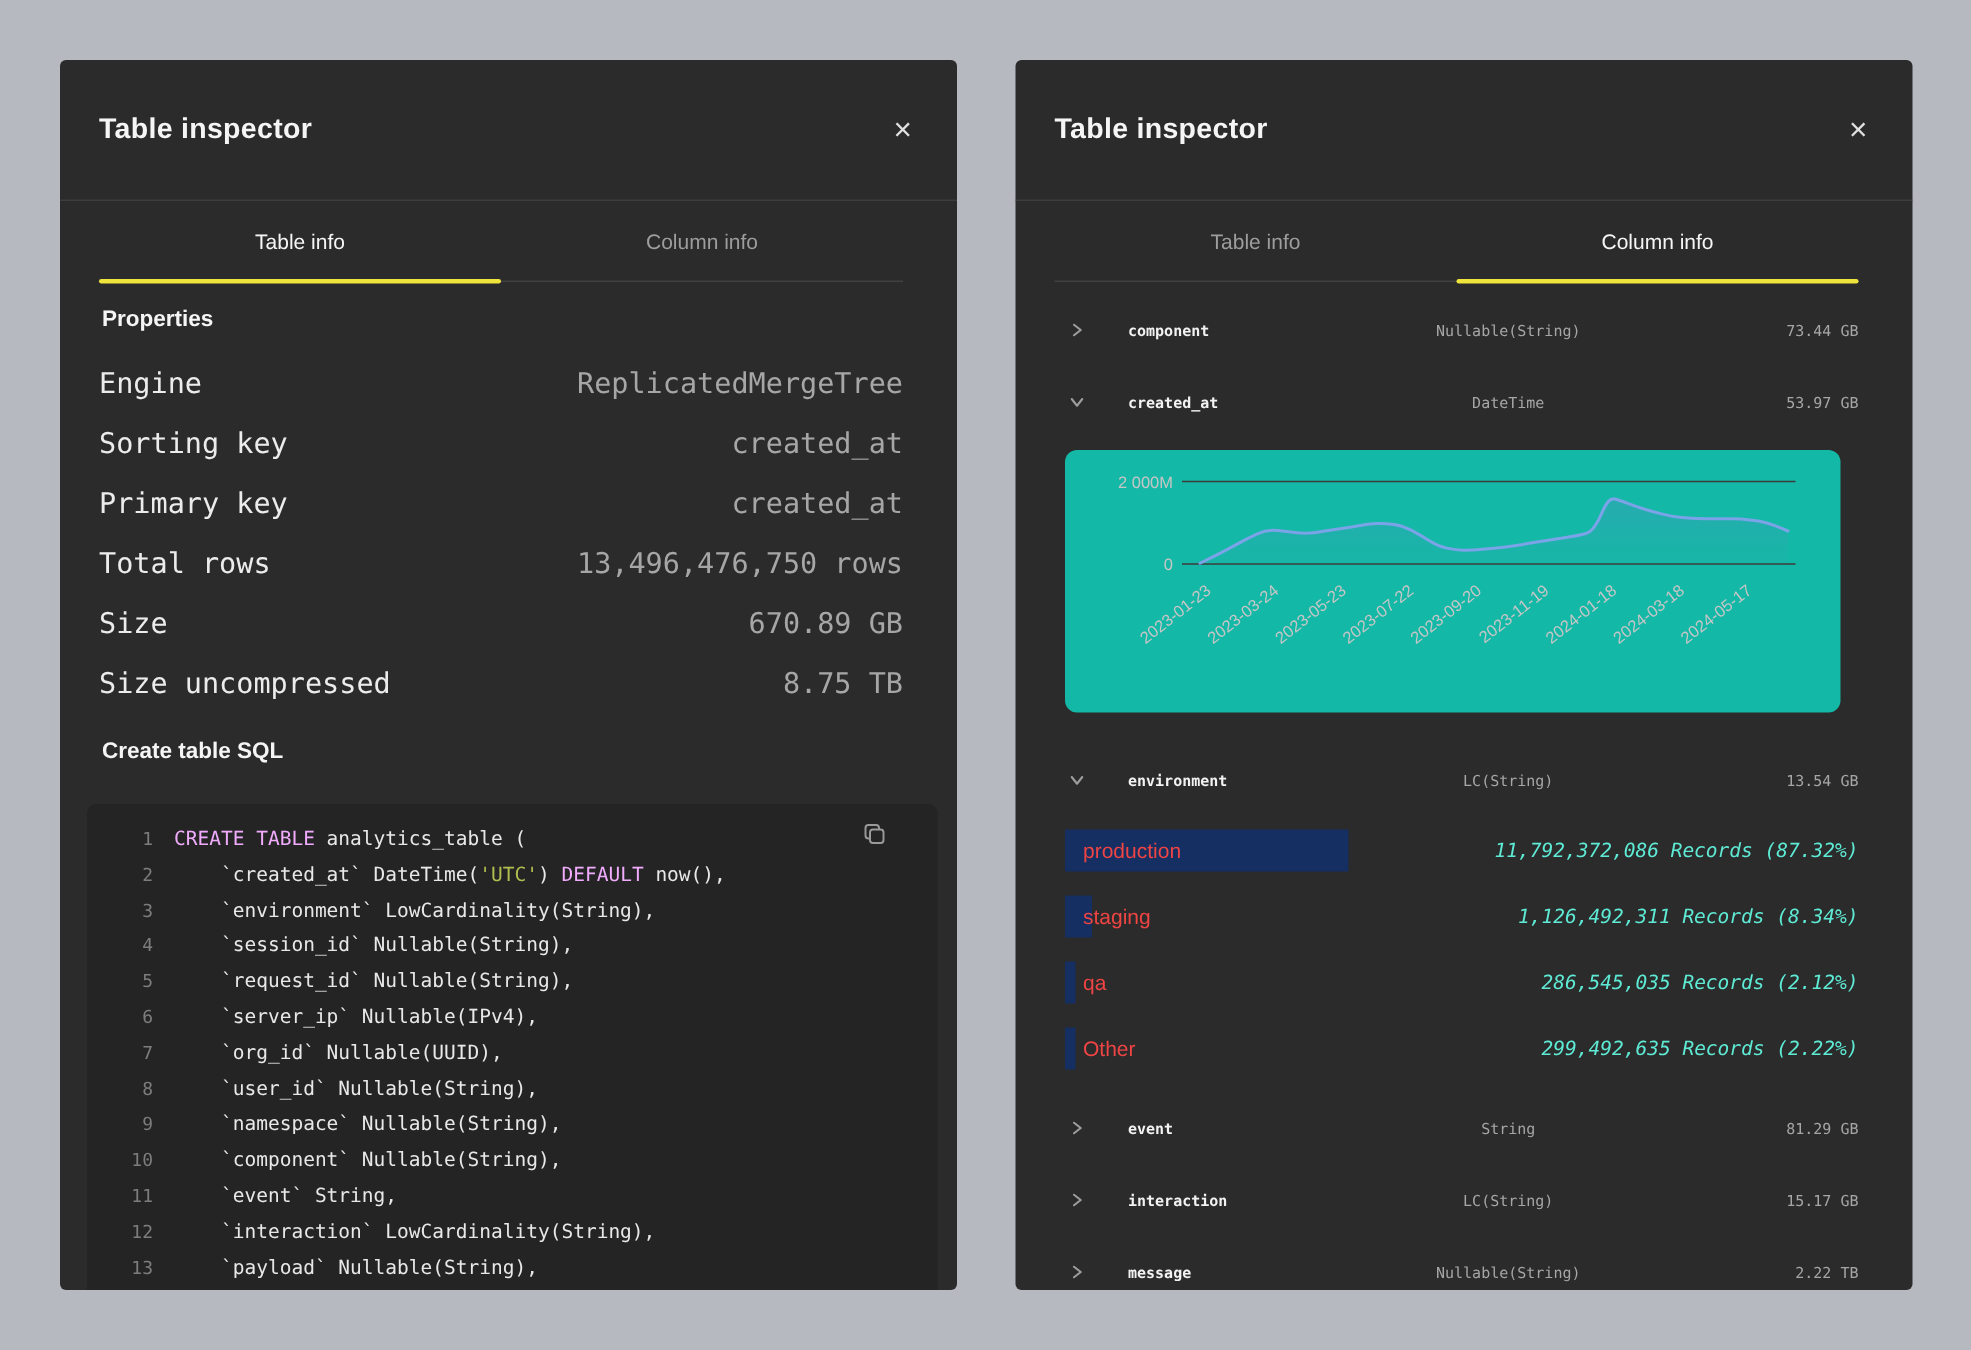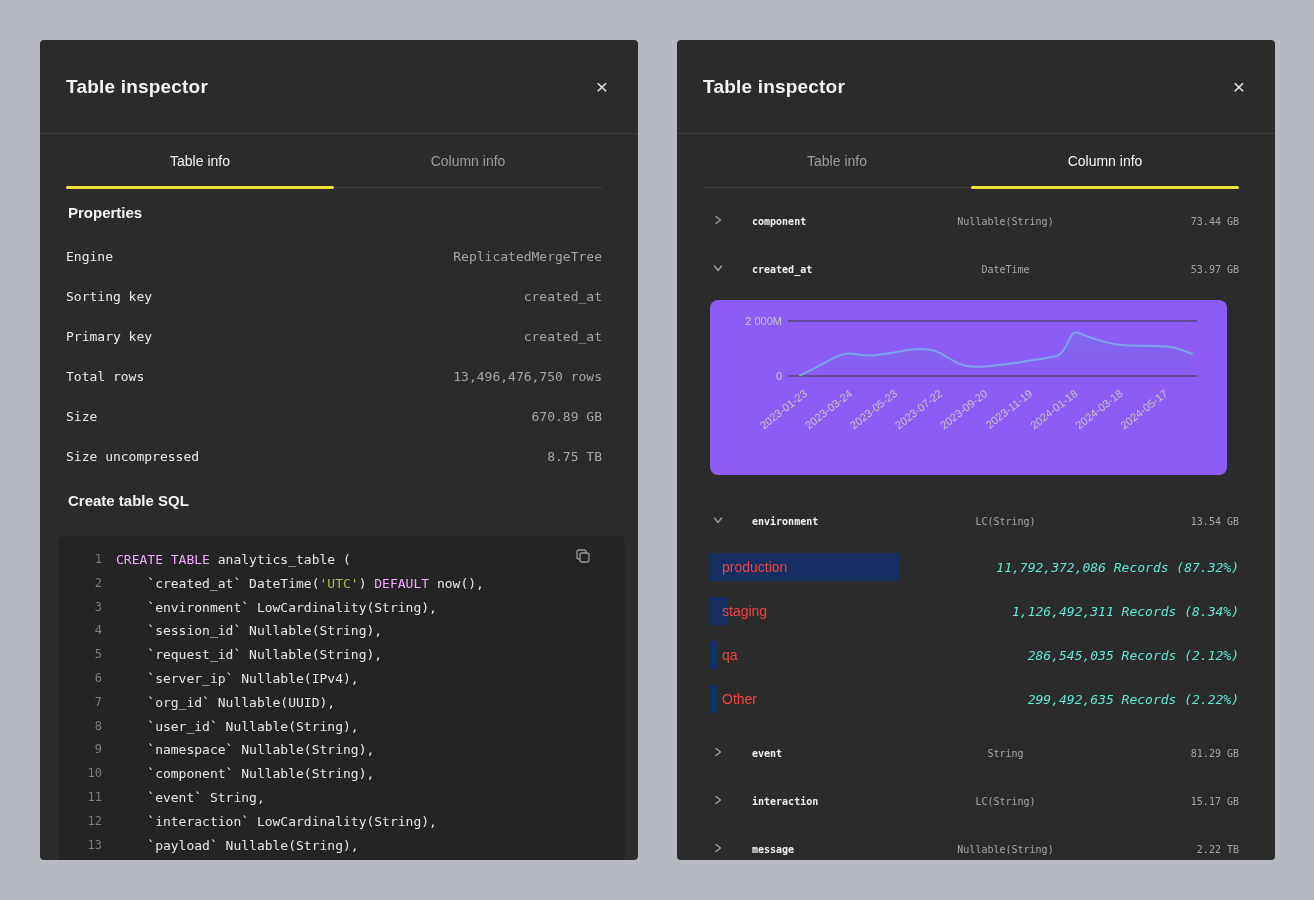--- a/index.html
+++ b/index.html
@@ -36,21 +36,21 @@
     background:var(--accent, #efe43b); border-radius:2px;
   }
 
   .section-heading {
     color:#f5f5f5; font-size:15px; font-weight:bold;
     padding:16px 36px 0 28px; height:26px; box-sizing:content-box;
   }
   .props { padding:6px 36px 0 26px; }
   .prop-row {
     height:40px; display:flex; align-items:center; justify-content:space-between;
-    font-family:"DejaVu Sans Mono", monospace; font-size:13px;
+    font-family:"DejaVu Sans Mono", monospace; font-size:19px;
   }
   .prop-label { color:#ececec; }
   .prop-value { color:#a6a6a6; }
 
   .code-block {
     margin:18px 13px 0 18px; background:#242424; border-radius:6px;
     padding:12px 0; position:relative; min-height:380px; overflow:hidden;
   }
   .code-line { display:flex; line-height:23.8px; font-family:"DejaVu Sans Mono", monospace; font-size:13px; }
   .line-num { width:44px; flex:none; text-align:right; padding-right:14px; color:#7d7d7d; font-size:12px; }
@@ -65,21 +65,21 @@
     align-items:center; font-family:"DejaVu Sans Mono", monospace; font-size:10px;
   }
   .chev { margin-left:9px; width:12px; height:12px; }
   .chev.exp { transform:rotate(90deg); }
   .col-name { color:#f2f2f2; font-weight:bold; }
   .col-type { color:#a6a6a6; text-align:center; }
   .col-size { color:#a6a6a6; text-align:right; }
 
   .chart-wrap {
     margin:7px 0 22px 7px; width:517px; height:175px;
-    background:#8b5cf6; border-radius:8px;
+    background:#14b8a6; border-radius:8px;
   }
   .axis-label { font-family:"Liberation Sans", sans-serif; font-size:11px; fill:#c6c6c6; }
 
   .env-row {
     height:44px; margin-left:7px; position:relative;
     display:flex; align-items:center; justify-content:space-between;
   }
   .env-bar {
     position:absolute; left:0; top:50%; transform:translateY(-50%);
     height:28px; background:var(--env-bar, #152f63); z-index:0;

